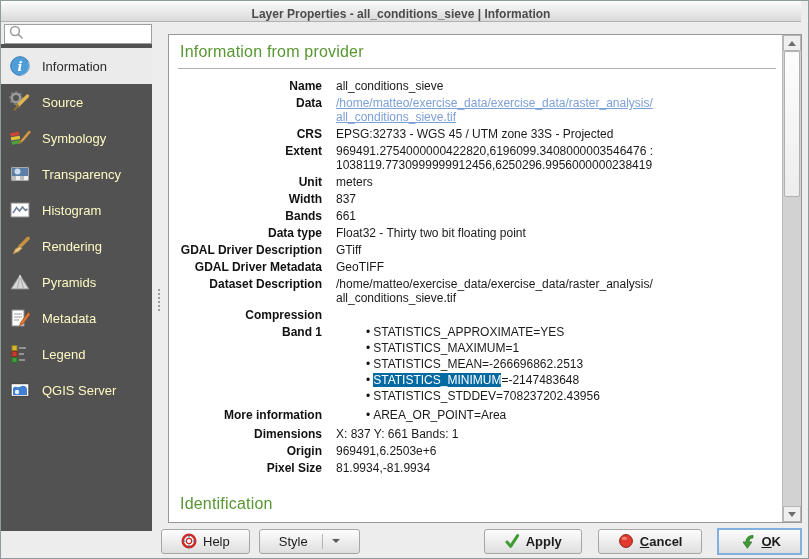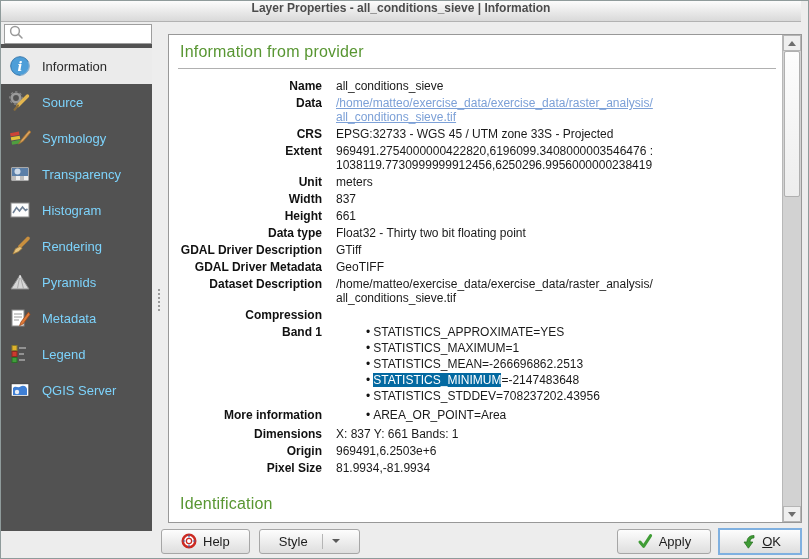--- a/index.html
+++ b/index.html
@@ -8,41 +8,41 @@
     position:relative;width:809px;height:559px;
     background:#ededed;border:1px solid #8f9b9b;
     font-family:"Liberation Sans","DejaVu Sans",sans-serif;
     overflow:hidden;
   }
   
   .titlebar{
     position:absolute;top:0;left:0;right:7px;height:21px;
     background:linear-gradient(#fcfcfc,#d9d9d9);
     border-bottom:1px solid #b2b2b2;
-    display:flex;align-items:flex-start;justify-content:center;
+    display:flex;align-items:flex-end;justify-content:center;
     font-size:12px;font-weight:bold;color:#4c4c4c;
   }
   
   .search-wrap{
     position:absolute;left:3px;top:23px;width:148px;height:20px;
     background:#ffffff;border:1px solid #9e9e9e;
     display:flex;align-items:center;padding-left:3px;
   }
   .search-wrap input{
     border:none;outline:none;flex:1;min-width:0;height:16px;
     font-size:12px;background:transparent;
     font-family:"Liberation Sans","DejaVu Sans",sans-serif;
   }
   .nav{
     position:absolute;left:0;top:43px;width:151px;height:487px;
     background:#525252;padding-top:4px;
   }
   .nav-item{
     height:36px;display:flex;align-items:center;gap:10px;
-    padding-left:7px;color:#7dd3fc;font-size:13px;cursor:default;
+    padding-left:7px;color:#fef9c3;font-size:13px;cursor:default;
   }
   .nav-item.selected{background:#ebebeb;color:#2a2a2a;}
   .nav-item .ic{width:24px;height:24px;flex:none;display:flex;align-items:center;justify-content:center;}
   .splitter{
     position:absolute;left:157px;top:288px;height:22px;width:0;
     border-left:2px dotted #9c9c9c;
   }
   
   .frame{
     position:absolute;left:167px;top:33px;width:634px;height:489px;
@@ -88,21 +88,21 @@
     display:flex;align-items:center;padding:0 7px 3px 160px;gap:9px;
   }
   .btn{
     height:25px;padding:0 19px;display:inline-flex;align-items:center;gap:6px;
     background:linear-gradient(#fdfdfd,#dedede);
     border:1px solid #a6a6a6;border-radius:3px;
     font-size:13px;color:#1c1c1c;cursor:default;
     font-family:"Liberation Sans","DejaVu Sans",sans-serif;
   }
   .btn .bic{display:flex;align-items:center;}
-  .right-group{margin-left:auto;display:flex;gap:8px;}
+  .right-group{margin-left:auto;display:flex;gap:16px;font-weight:bold;}
   .btn.focused{border:1px solid #5a96d0;outline:2px solid #7fb0e0;outline-offset:-1px;border-radius:0;}
   .style-sep{width:1px;height:15px;background:#b5b5b5;margin:0 3px 0 8px;}
   .dd-arrow{width:0;height:0;border-left:4px solid transparent;border-right:4px solid transparent;border-top:4px solid #5a5a5a;}
   u{text-decoration:underline;}
 </style>
 </head>
 <body>
 
 <div class="dialog">
 
@@ -280,21 +280,21 @@
             <div class="k">Unit</div>
             <div class="v"><span>meters</span></div>
           </div>
 
         <div class="row">
             <div class="k">Width</div>
             <div class="v"><span>837</span></div>
           </div>
 
         <div class="row">
-            <div class="k">Height</div>
+            <div class="k">Bands</div>
             <div class="v"><span>661</span></div>
           </div>
 
         <div class="row">
             <div class="k">Data type</div>
             <div class="v"><span>Float32 - Thirty two bit floating point</span></div>
           </div>
 
         <div class="row">
             <div class="k">GDAL Driver Description</div>
@@ -394,20 +394,29 @@
     <div class="right-group">
       <div class="btn">
         <span class="bic">
           <svg width="16" height="16" viewBox="0 0 16 16">
               <path d="M3 9 l3.6 4.4 L13.6 2.6" fill="none" stroke="#3f9c35" stroke-width="3" stroke-linecap="round" stroke-linejoin="round"></path>
             </svg>
         </span>
         <span>Apply</span>
       </div>
 
+      <div class="btn">
+        <span class="bic">
+          <svg width="16" height="16" viewBox="0 0 16 16">
+              <circle cx="8" cy="8" r="6.4" fill="#e23b2e" stroke="#8e1f14"></circle>
+              <ellipse cx="6.4" cy="5.4" rx="2.8" ry="1.6" fill="rgba(255,255,255,0.35)"></ellipse>
+            </svg>
+        </span>
+        <span><u>C</u><span>ancel</span></span>
+      </div>
 
       <div class="btn focused">
         <span class="bic">
           <svg width="17" height="17" viewBox="0 0 17 17">
               <path d="M15 2.5 C9.5 2.5 8 6 8 9 L5 9 L9.4 15.2 L13.8 9 L11 9 C11 6.3 12.3 4.9 15 4.9 Z" fill="#3f9c35" stroke="#2c7325" stroke-width="0.8"></path>
             </svg>
         </span>
         <span><u>O</u><span>K</span></span>
       </div>
     </div>

